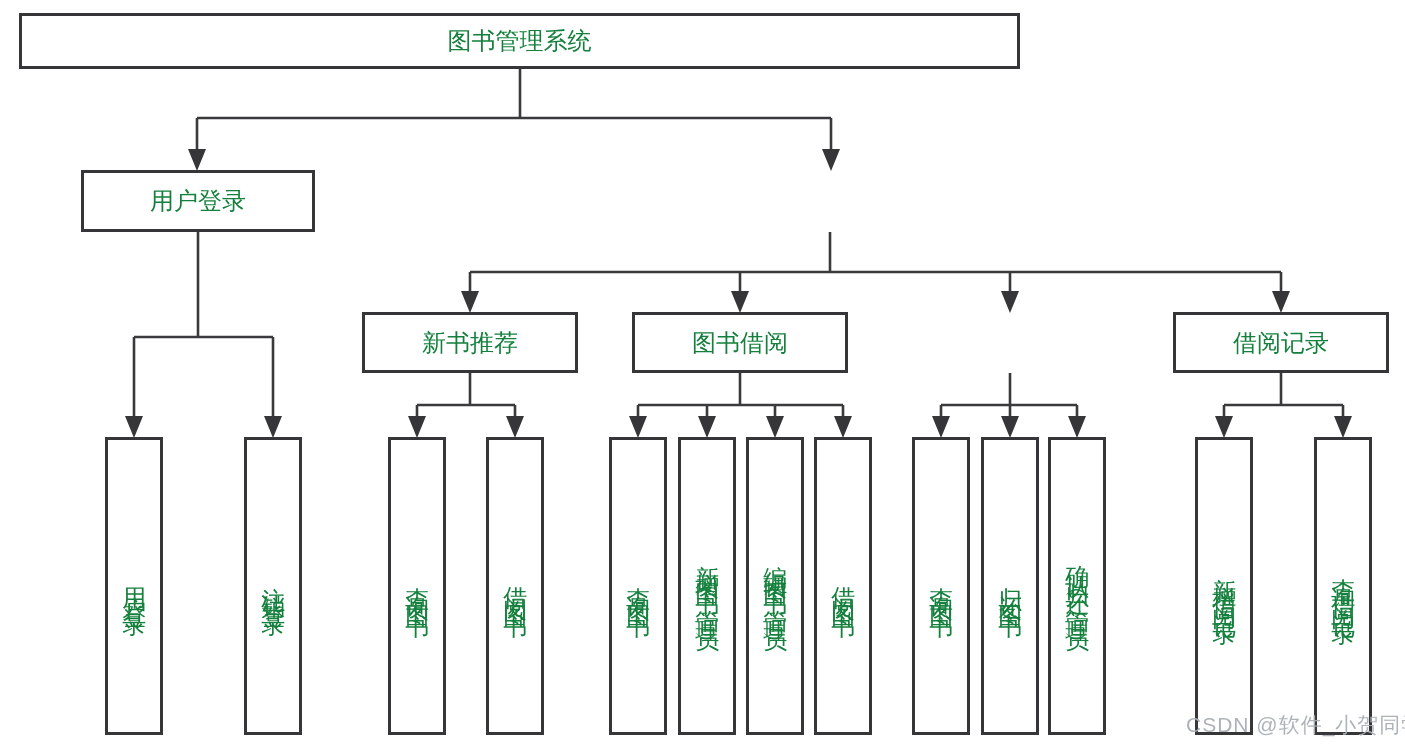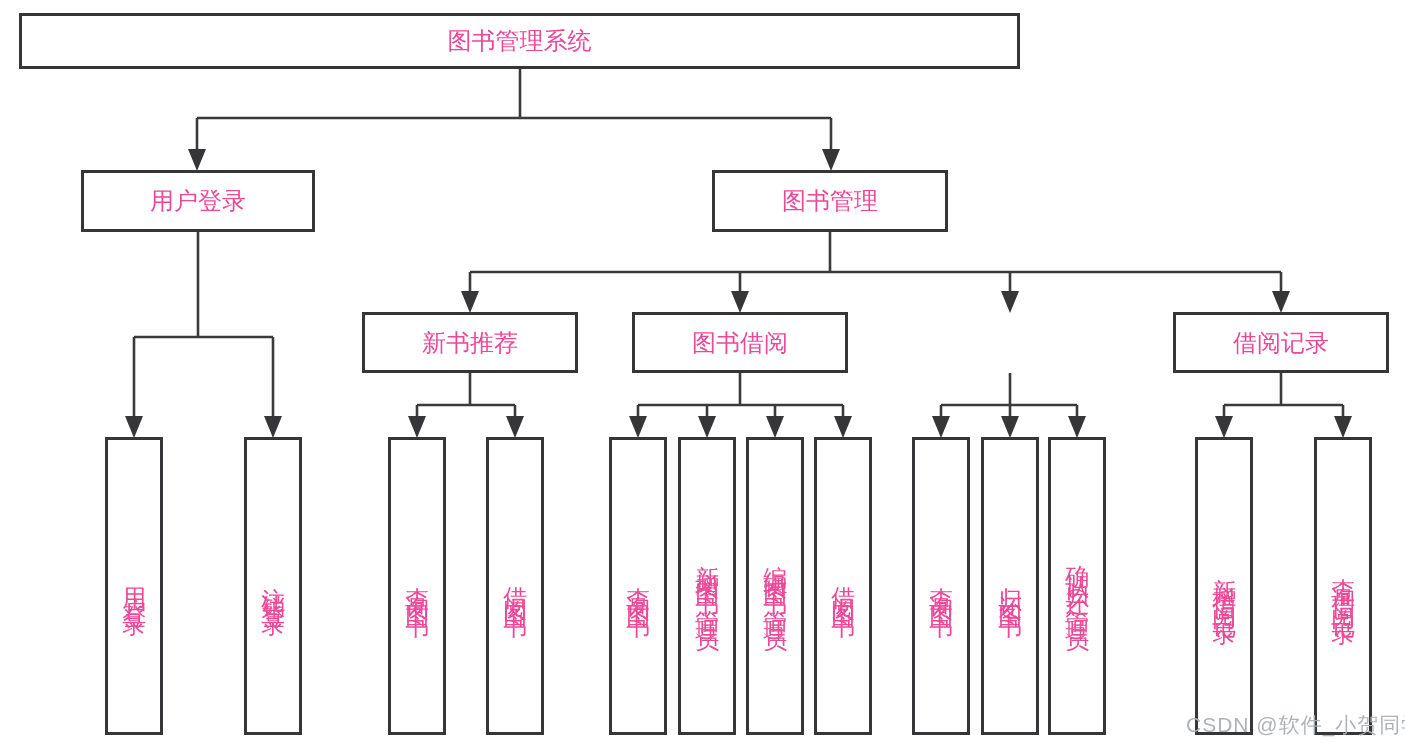--- a/index.html
+++ b/index.html
@@ -20,21 +20,21 @@
     left: 0; top: 0;
     width: 1405px;
     height: 747px;
     z-index: 1;
   }
   .node {
     position: absolute;
     box-sizing: border-box;
     background: #ffffff;
     border: 3px solid #363639;
-    color: #ec4899;
+    color: #15803d;
     display: flex;
     align-items: center;
     justify-content: center;
     z-index: 2;
     font-size: 24px;
     line-height: 1;
   }
   .v-node span {
     writing-mode: vertical-rl;
     text-orientation: mixed;
@@ -127,23 +127,20 @@
     </g>
   </svg>
 
   <div class="node" style="left:19px; top:13px; width:1001px; height:56px;">
     <span>图书管理系统</span>
   </div>
 
   <div class="node" style="left:81px; top:170px; width:234px; height:62px;">
     <span>用户登录</span>
   </div>
-  <div class="node" style="left:712px; top:170px; width:236px; height:62px;">
-    <span>图书管理</span>
-  </div>
 
   <div class="node" style="left:362px; top:312px; width:216px; height:61px;">
     <span>新书推荐</span>
   </div>
   <div class="node" style="left:632px; top:312px; width:216px; height:61px;">
     <span>图书借阅</span>
   </div>
   <div class="node" style="left:1173px; top:312px; width:216px; height:61px;">
     <span>借阅记录</span>
   </div>

